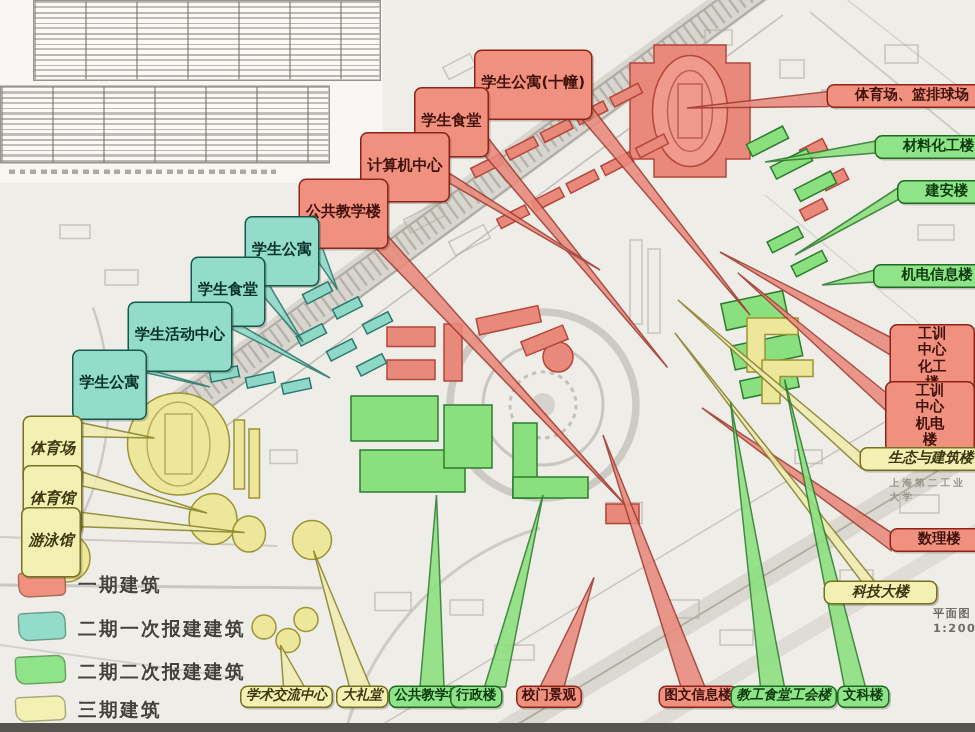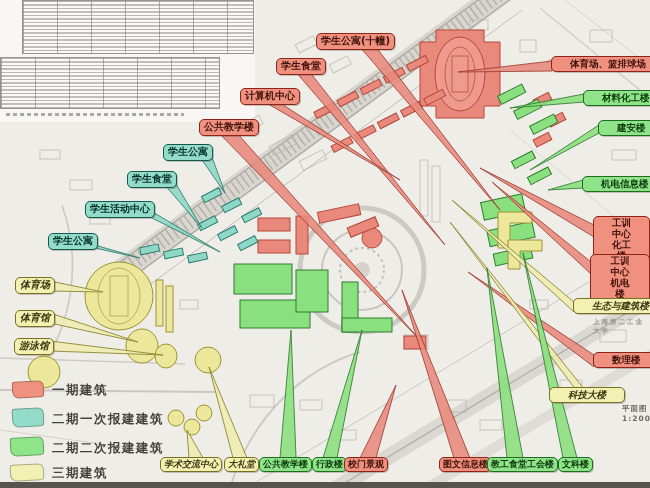--- a/index.html
+++ b/index.html
@@ -7,21 +7,21 @@
     position:relative;width:650px;height:488px;overflow:hidden;
     background:#efede8;
     font-family:"DejaVu Sans","Liberation Sans",sans-serif;
   }
   svg{position:absolute;left:0;top:0;}
   
   .co{
     position:absolute;
     font-size:10px;font-weight:bold;line-height:1.25;
     white-space:nowrap;
-    padding:1px 4px;
+    padding:16px 4px;
     border:1.6px solid;border-radius:5px;
     box-shadow:1px 1px 0 rgba(60,50,40,.25);
     z-index:30;
   }
   .co.sm{font-size:9px;padding:1px 3px;}
   .co.rt{font-size:9.5px;padding:1px 18px;}
   .co.two{white-space:pre-line;text-align:center;line-height:1.15;}
   .p1{background:#f0907f;border-color:#8e2418;color:#40110a;}
   .p2a{background:#93dcca;border-color:#14584c;color:#06302a;}
   .p2b{background:#8fe388;border-color:#1f6b1f;color:#0b3a0b;}
@@ -261,24 +261,24 @@
   <div class="co p1 rt two" style="left:593px;top:216px;">工训中心
 化工楼</div>
   <div class="co p1 rt two" style="left:590px;top:254px;">工训中心
 机电楼</div>
   <div class="co p3 rt" style="left:573px;top:298px;">生态与建筑楼</div>
   <div class="co p1 rt" style="left:593px;top:352px;">数理楼</div>
   <div class="co p3 rt" style="left:549px;top:387px;">科技大楼</div>
   <div class="co p3 sm" style="left:160px;top:457px;">学术交流中心</div>
   <div class="co p3 sm" style="left:224px;top:457px;">大礼堂</div>
   <div class="co p2b sm" style="left:259px;top:457px;">公共教学楼</div>
-  <div class="co p2b sm" style="left:312px;top:457px;">行政楼</div>
+  <div class="co p2b sm" style="left:300px;top:457px;">行政楼</div>
   <div class="co p1 sm" style="left:344px;top:457px;">校门景观</div>
   <div class="co p1 sm" style="left:439px;top:457px;">图文信息楼</div>
-  <div class="co p2b sm" style="left:487px;top:457px;">教工食堂工会楼</div>
+  <div class="co p2b sm" style="left:487px;top:457px;font-style:italic;">教工食堂工会楼</div>
   <div class="co p2b sm" style="left:558px;top:457px;">文科楼</div>
 
   <div>
     <div class="lg-sw" style="left:12px;top:381px;width:30px;height:15px;background:#f0907f;"></div>
     <div class="lg-tx" style="left:52px;top:382px;">一期建筑</div>
     <div class="lg-sw" style="left:12px;top:408px;width:30px;height:17px;background:#93dcca;"></div>
     <div class="lg-tx" style="left:52px;top:411px;">二期一次报建建筑</div>
     <div class="lg-sw" style="left:10px;top:437px;width:32px;height:17px;background:#8fe388;"></div>
     <div class="lg-tx" style="left:52px;top:440px;">二期二次报建建筑</div>
     <div class="lg-sw" style="left:10px;top:464px;width:32px;height:15px;background:#f3f0b4;"></div>

